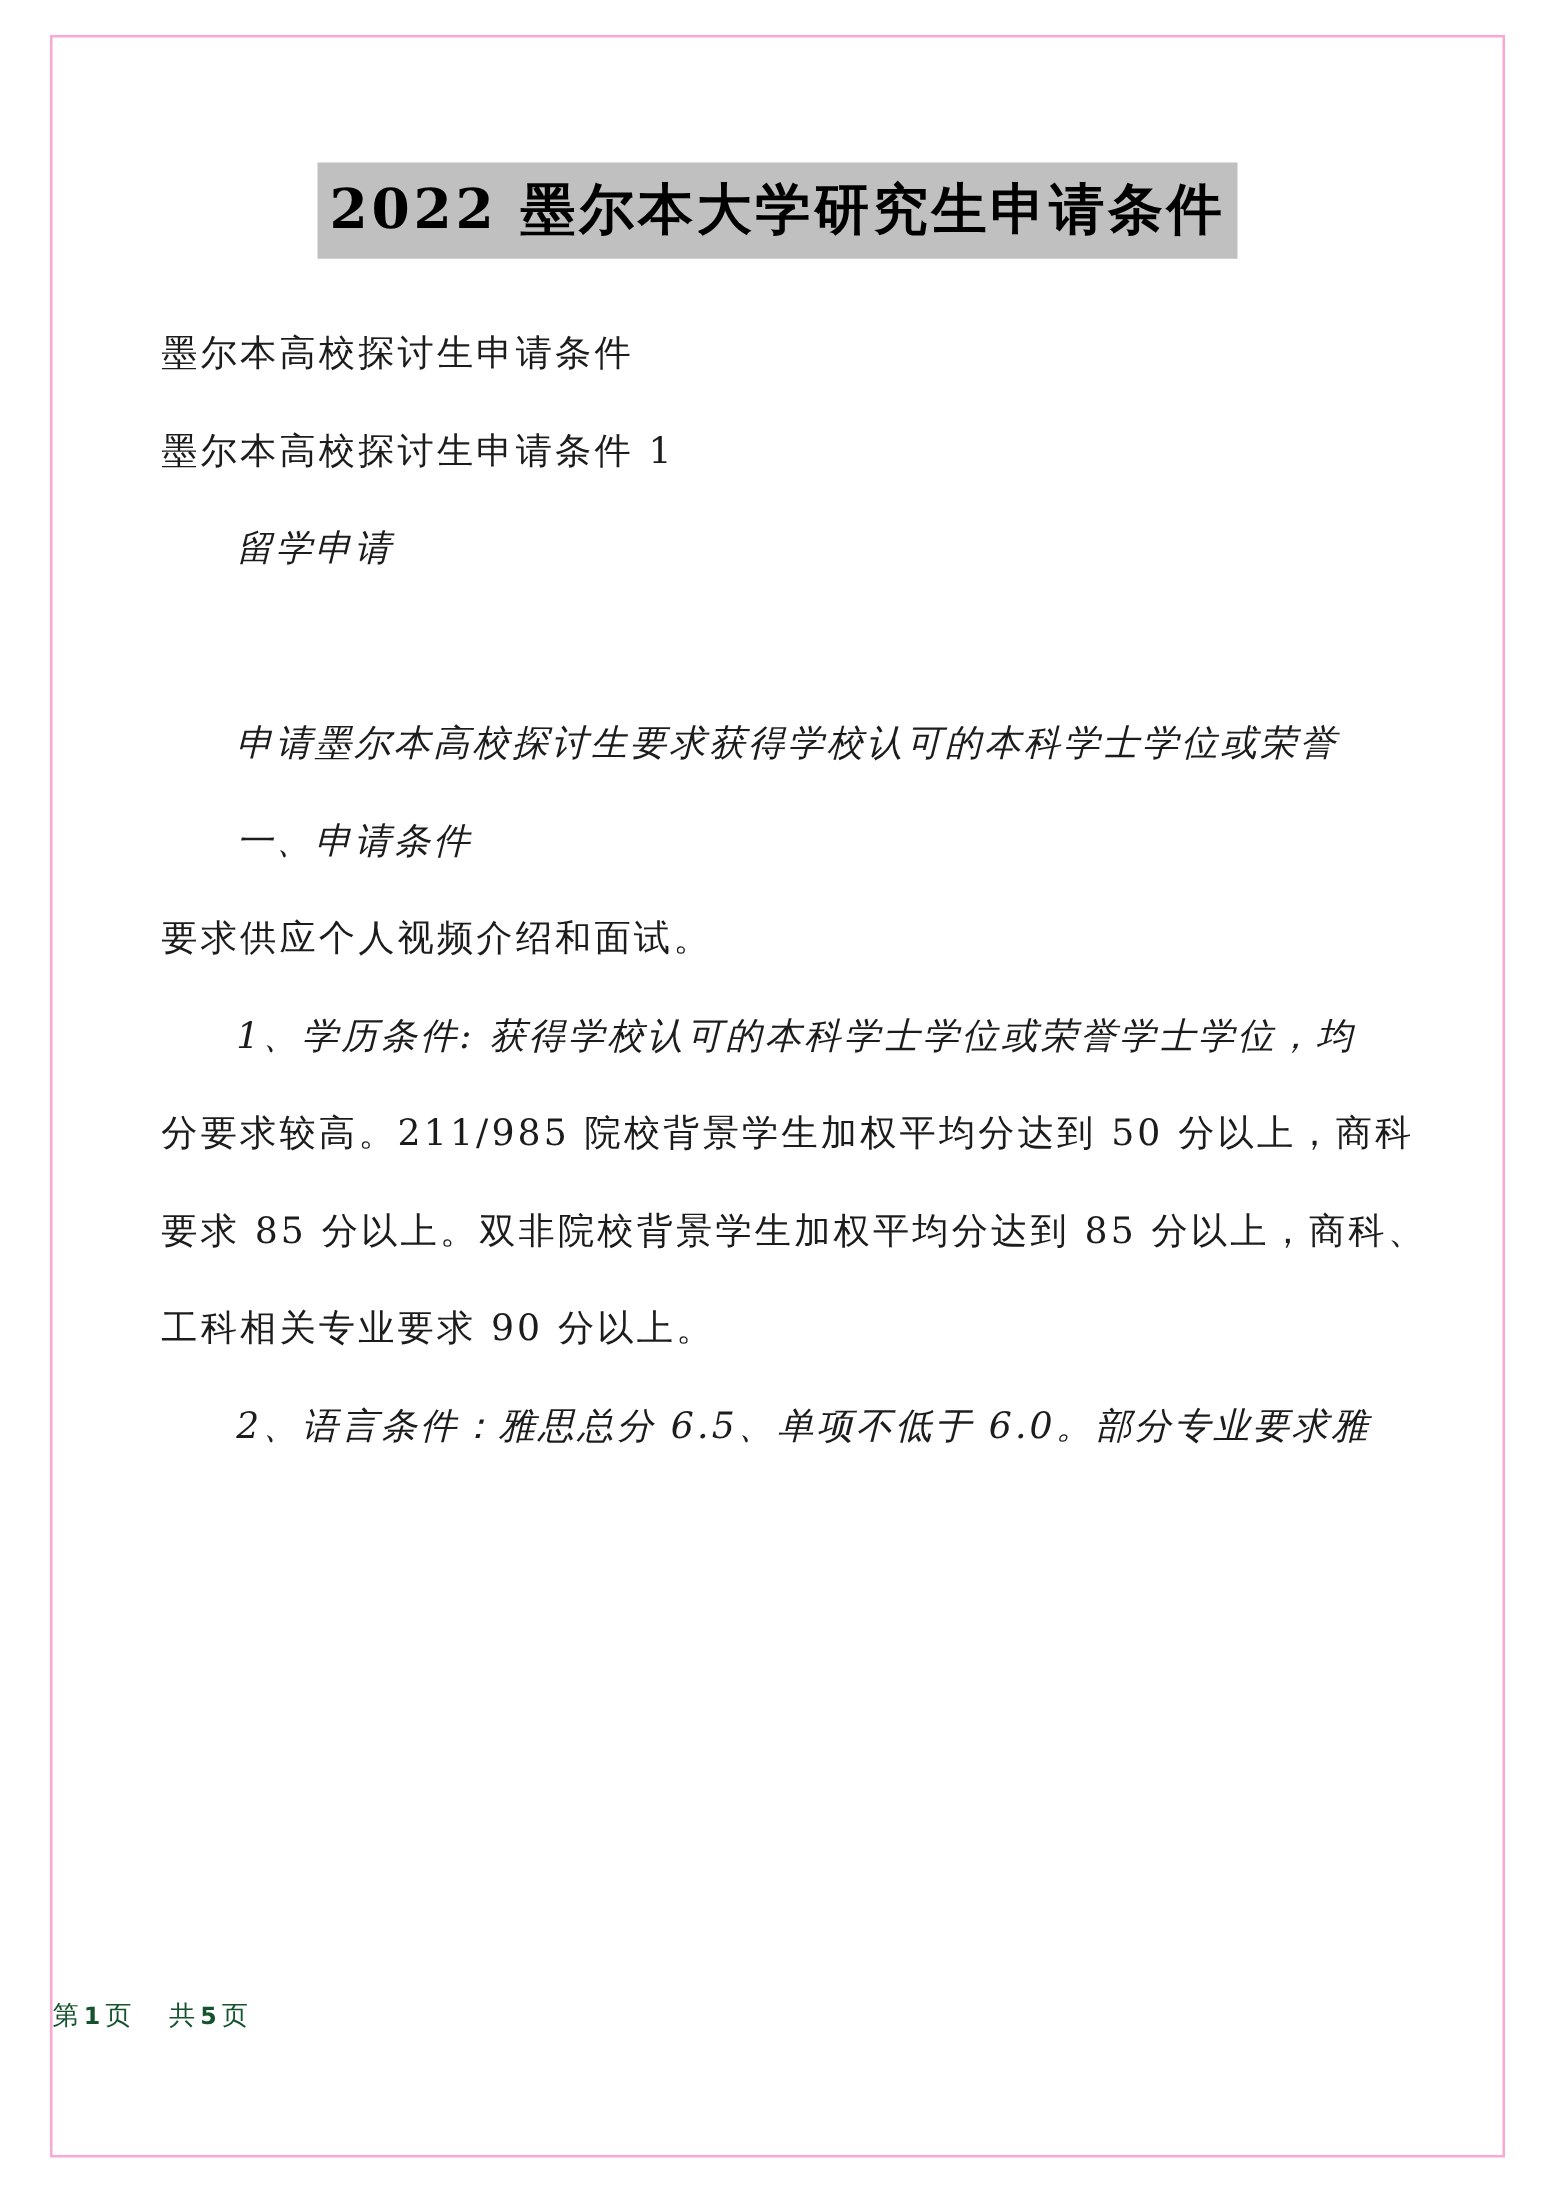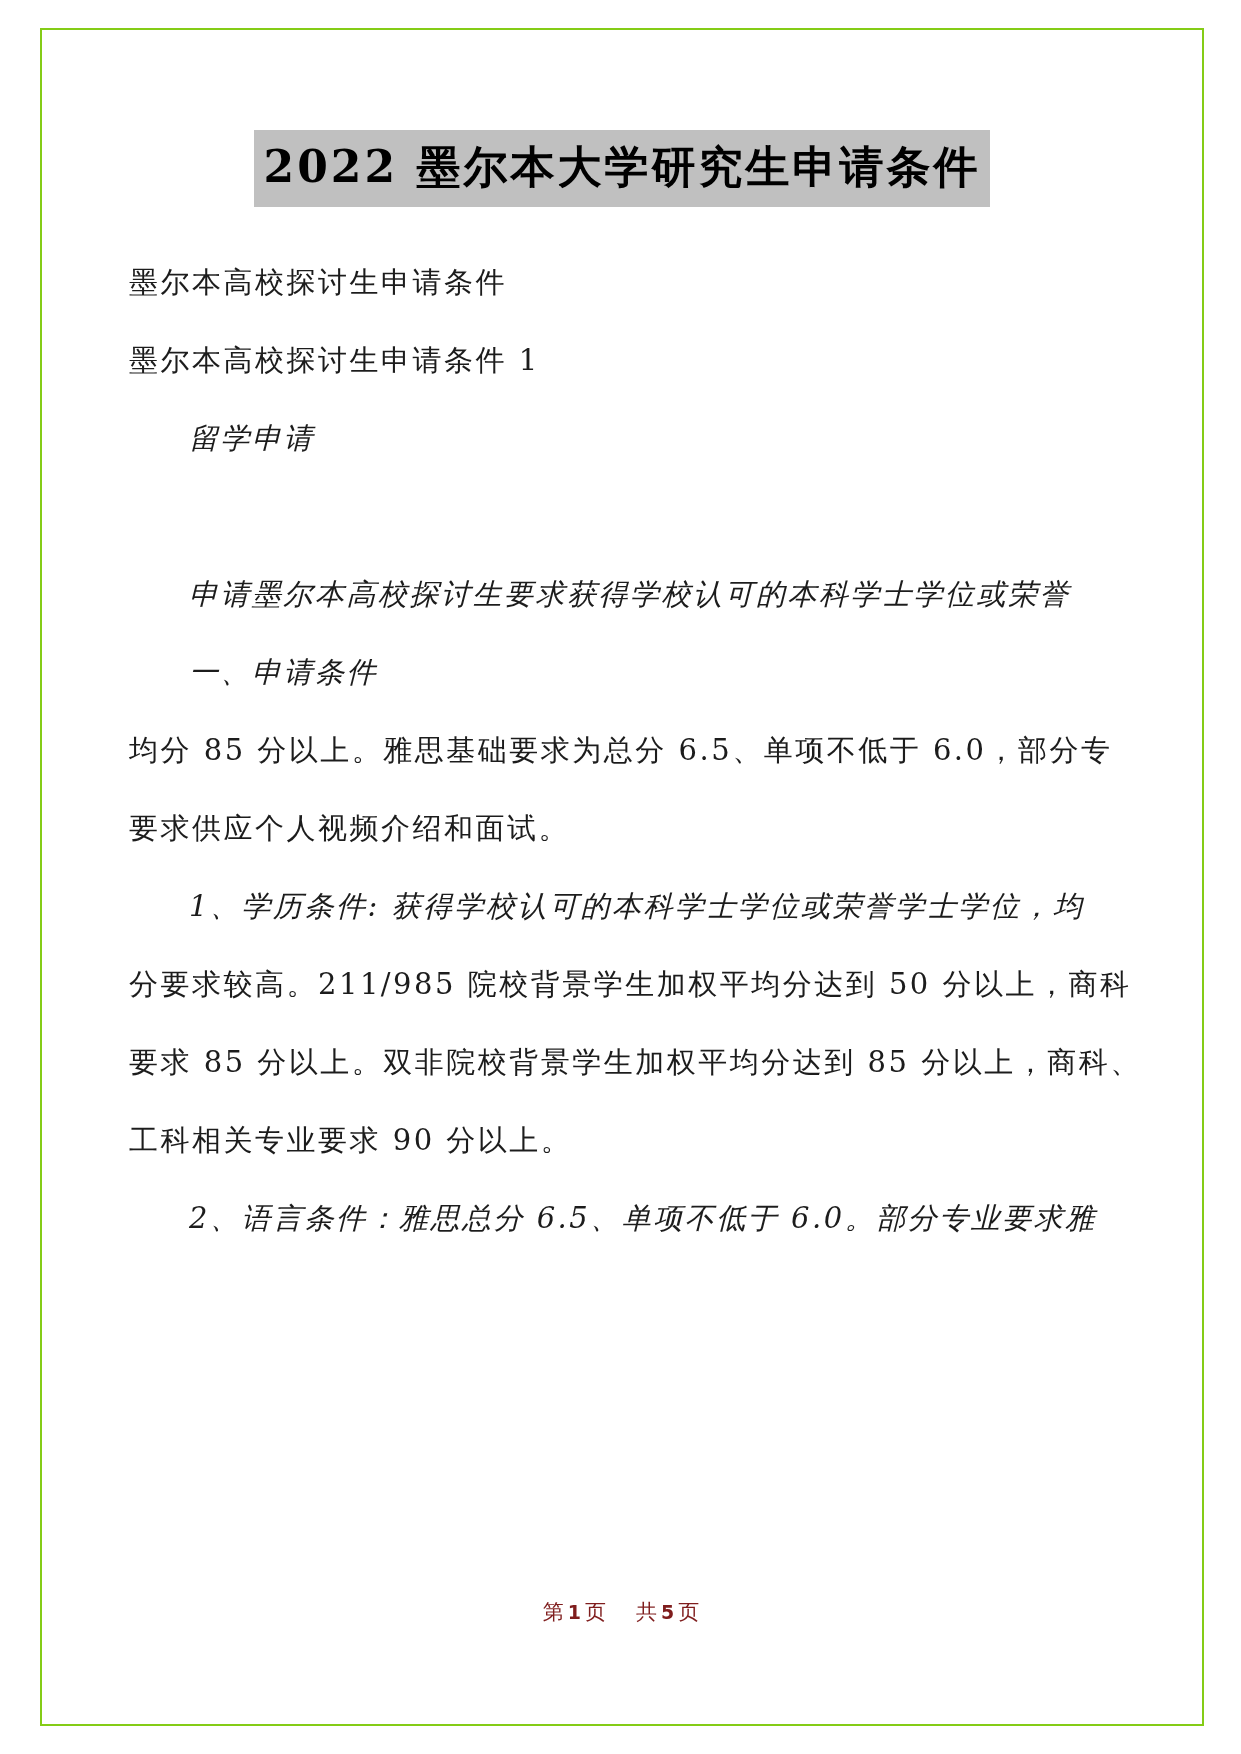--- a/index.html
+++ b/index.html
@@ -13,21 +13,21 @@
     height: 1754px;
     font-family: "DejaVu Serif", "Liberation Serif", serif;
     color: #1c1c1c;
   }
   .page-frame {
     position: absolute;
     left: 40px;
     top: 28px;
     width: 1160px;
     height: 1694px;
-    border: 2px solid #84cc16;
+    border: 2px solid #f9a8d4;
     background: #ffffff;
   }
   .title-row {
     position: absolute;
     top: 100px;
     left: 0;
     width: 100%;
     text-align: center;
   }
   .title-highlight {
@@ -56,24 +56,24 @@
   }
   .line.indent {
     text-indent: 60px;
     font-style: italic;
   }
   .footer {
     position: absolute;
     top: 1568px;
     left: 0;
     width: 100%;
-    text-align: center;
+    text-align: left;
     font-size: 21px;
     letter-spacing: 2px;
-    color: #7f1d1d;
+    color: #14532d;
   }
   .footer .num {
     font-family: "DejaVu Sans", "Liberation Sans", sans-serif;
     font-weight: bold;
     font-size: 19px;
     padding: 0 2px;
   }
   .footer-gap {
     display: inline-block;
     width: 28px;
@@ -88,21 +88,20 @@
     <span class="title-highlight">2022 墨尔本大学研究生申请条件</span>
   </div>
 
   <div class="doc-body">
       <div class="line">墨尔本高校探讨生申请条件</div>
       <div class="line">墨尔本高校探讨生申请条件 1</div>
       <div class="line indent">留学申请</div>
       <div class="line"></div>
       <div class="line indent">申请墨尔本高校探讨生要求获得学校认可的本科学士学位或荣誉</div>
       <div class="line indent">一、申请条件</div>
-      <div class="line">均分 85 分以上。雅思基础要求为总分 6.5、单项不低于 6.0，部分专</div>
       <div class="line">要求供应个人视频介绍和面试。</div>
       <div class="line indent">1、学历条件: 获得学校认可的本科学士学位或荣誉学士学位，均</div>
       <div class="line">分要求较高。211/985 院校背景学生加权平均分达到 50 分以上，商科</div>
       <div class="line">要求 85 分以上。双非院校背景学生加权平均分达到 85 分以上，商科、</div>
       <div class="line">工科相关专业要求 90 分以上。</div>
       <div class="line indent">2、语言条件：雅思总分 6.5、单项不低于 6.0。部分专业要求雅</div>
     </div>
 
   <div class="footer">
     <span><span>第</span><span class="num">1</span><span>页</span></span><span class="footer-gap"></span><span><span>共</span><span class="num">5</span><span>页</span></span>

